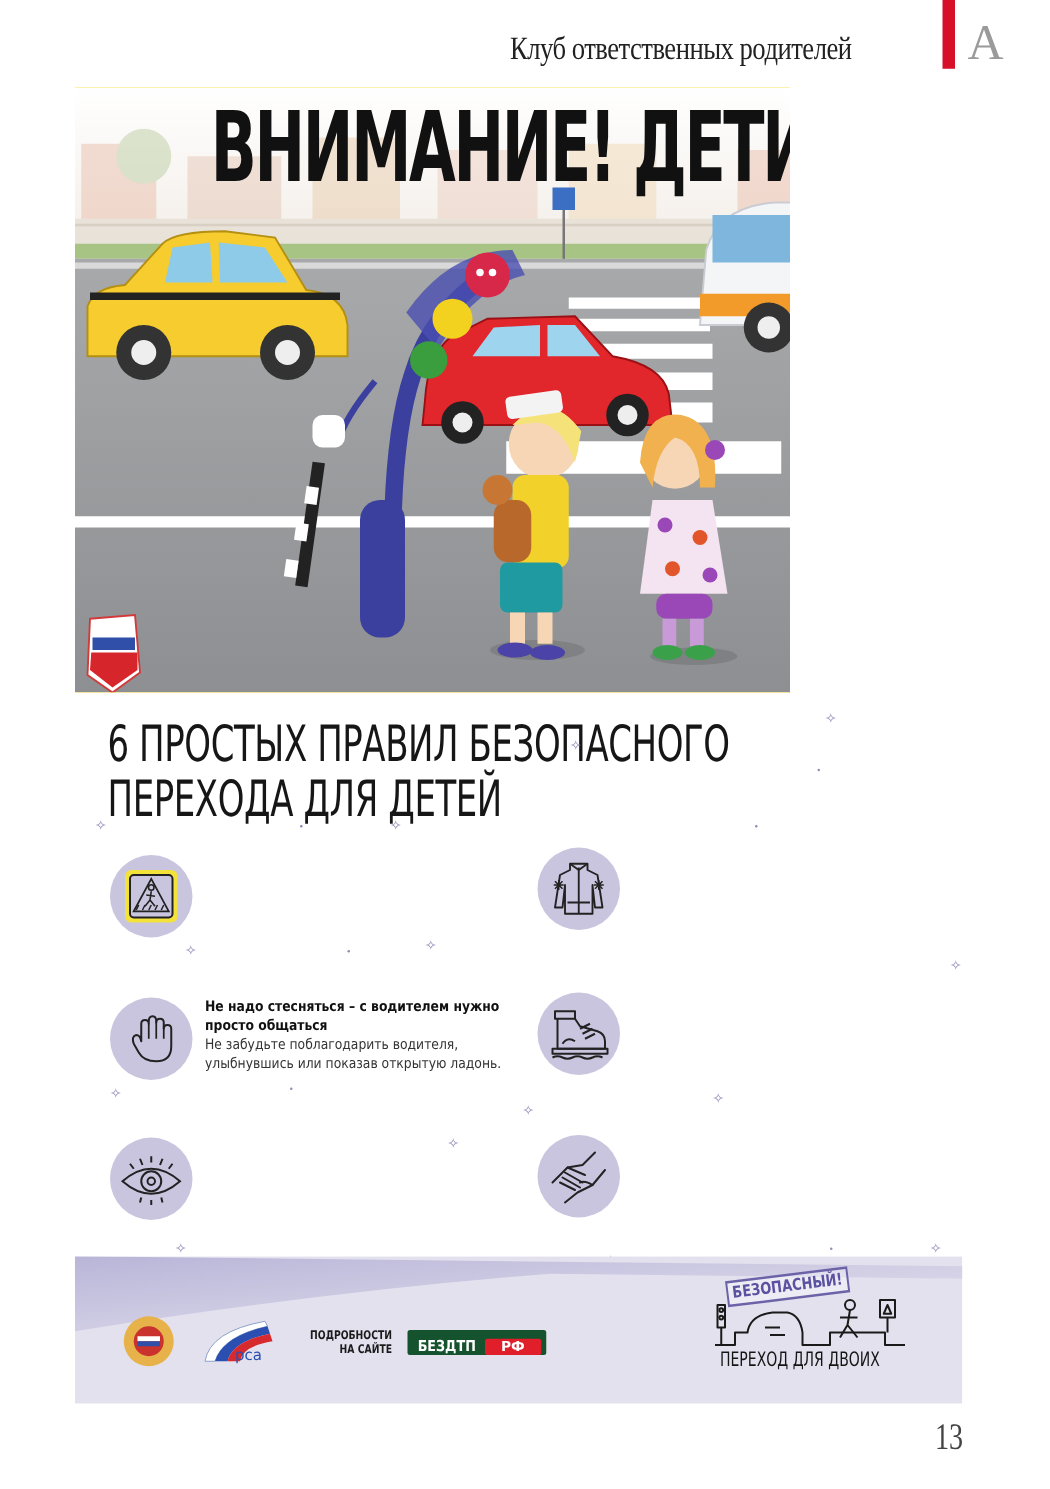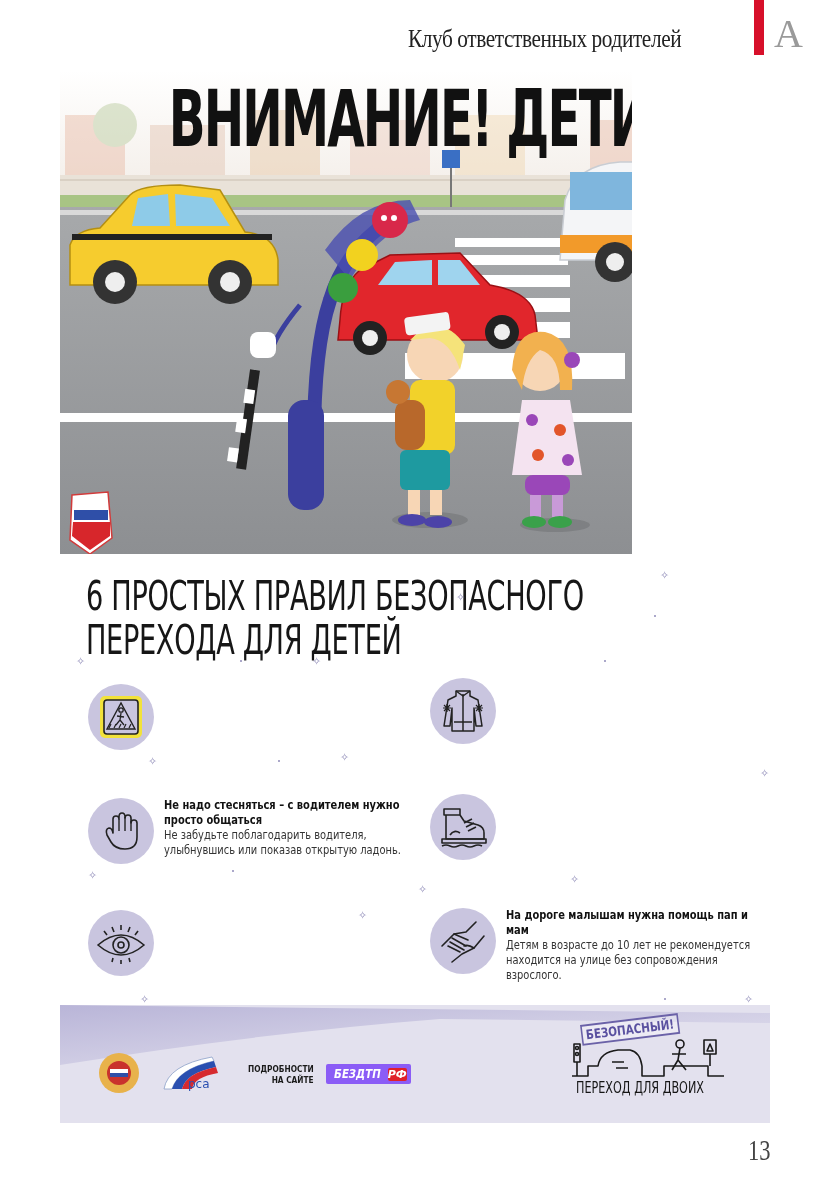--- a/index.html
+++ b/index.html
@@ -65,26 +65,26 @@
     position: absolute; left: 60px; top: 1005px; width: 710px; height: 118px; overflow: hidden;
   }
   .footer-band .bg { position: absolute; inset: 0; }
   .more-info {
     position: absolute; left: 248px; top: 1063px; text-align: right;
     font-family: "DejaVu Sans", sans-serif; font-weight: bold; font-size: 9.5px; line-height: 11px;
     color: #1a1a1a; transform: scaleX(0.78); transform-origin: left top; white-space: nowrap;
   }
   .bezdtp {
     position: absolute; left: 326px; top: 1064px; height: 20px; padding: 0 4px;
-    background: #8b5cf6; border-radius: 2px; display: flex; align-items: center; gap: 3px; font-style: italic;
+    background: #14532d; border-radius: 2px; display: flex; align-items: flex-end; gap: 3px;
   }
   .bezdtp .t1 { font-family: "DejaVu Sans", sans-serif; font-weight: bold; font-size: 12px; color: #fff; transform: scaleX(0.85); }
   .bezdtp .t2 {
     background: #e01f2a; color: #fff; font-family: "DejaVu Sans", sans-serif; font-weight: bold; font-size: 11px;
-    padding: 0 0; border-radius: 2px;
+    padding: 0 13px; border-radius: 2px;
   }
   .crossing-logo-caption {
     position: absolute; left: 576px; top: 1078px;
     font-family: "DejaVu Sans", sans-serif; font-size: 16px; color: #151515;
     transform: scaleX(0.7); transform-origin: left top; white-space: nowrap;
   }
   .stamp {
     position: absolute; left: 580px; top: 1025px; padding: 1px 4px;
     border: 2px solid #6b62a8; color: #5a51a0; font-family: "DejaVu Sans", sans-serif; font-weight: bold;
     font-size: 13px; transform: rotate(-7deg) scaleX(0.8); transform-origin: left top; background: rgba(255,255,255,0.35);
@@ -341,24 +341,20 @@
   <div class="icon-circle">
     <svg width="50" height="50" viewBox="0 0 50 50">
       <g fill="none" stroke="#222" stroke-width="1.6" stroke-linecap="round" stroke-linejoin="round">
         <path d="M4 30 L16 18 L28 16 L38 6"></path>
         <path d="M16 18 L30 24 M14 22 L28 30 M12 26 L26 34 M10 30 L22 36"></path>
         <path d="M46 20 L36 32 L24 38 L14 46"></path>
         <path d="M36 32 Q30 28 26 30"></path>
       </g>
     </svg>
   </div>
-  <div class="text">
-    <div class="head">На дороге малышам нужна помощь пап и мам</div>
-    <div class="body">Детям в возрасте до 10 лет не рекомендуется находится на улице без сопровождения взрослого.</div>
-  </div>
 </div>
 
 <div class="footer-band">
   <svg class="bg" width="710" height="118" viewBox="0 0 710 118">
     <defs>
       <linearGradient id="fb" x1="0" y1="0" x2="1" y2="1">
         <stop offset="0" stop-color="#b9b5d8"></stop>
         <stop offset="1" stop-color="#e6e4f0"></stop>
       </linearGradient>
     </defs>

